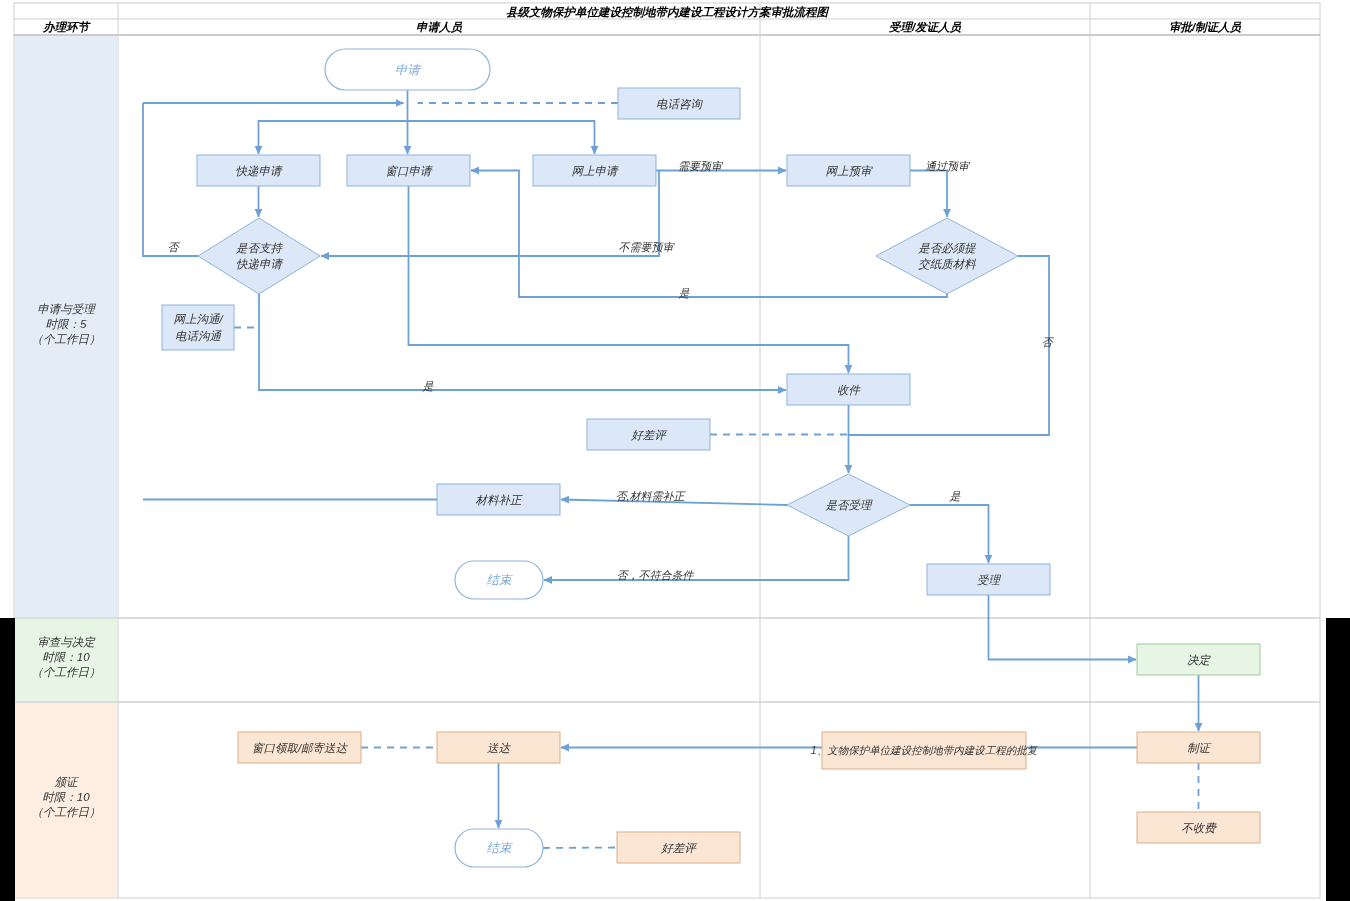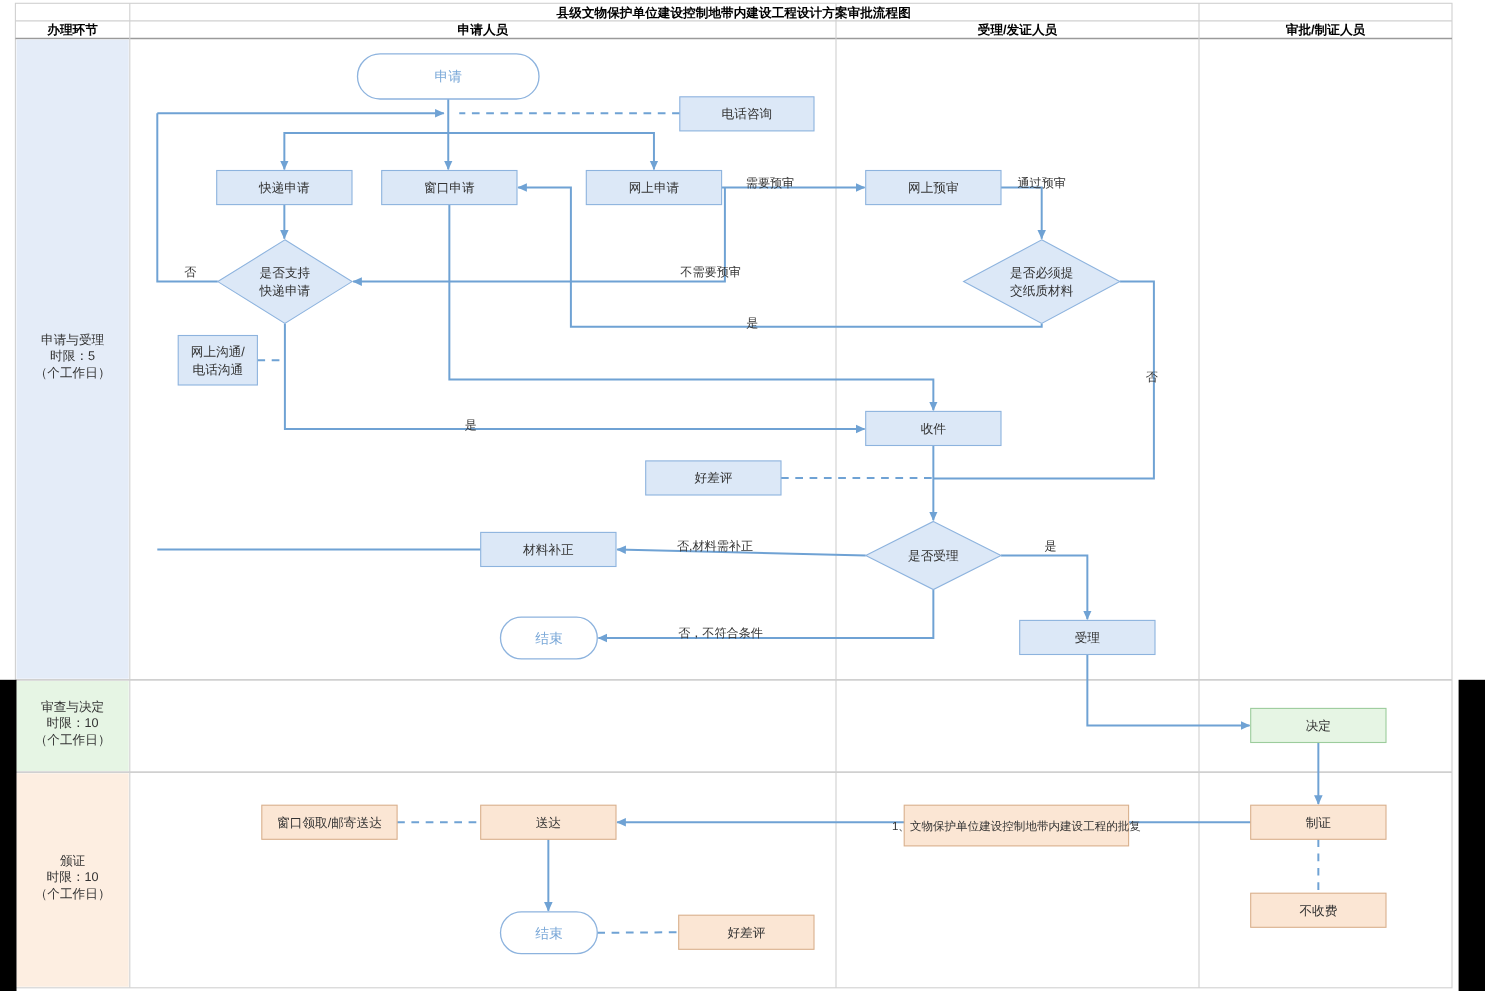--- a/index.html
+++ b/index.html
@@ -1,17 +1,17 @@
 <!DOCTYPE html>
 <html><head>
 <meta charset="utf-8">
 <style>
   html,body{margin:0;padding:0;background:#ffffff;}
   body{width:1350px;height:901px;font-family:"Liberation Sans","DejaVu Sans",sans-serif;overflow:hidden;}
-  #root{position:relative;width:1350px;height:722px;}
+  #root{position:relative;width:1350px;height:722px;font-style:italic;}
   .black-band{position:absolute;background:#000;}
   svg{display:block;}
   text{font-family:"Liberation Sans","DejaVu Sans",sans-serif;}
 </style>
 </head>
 <body>
 
 <div id="root">
   <svg id="chart" width="1350" height="901" viewBox="0 0 1350 901">
     <defs>

